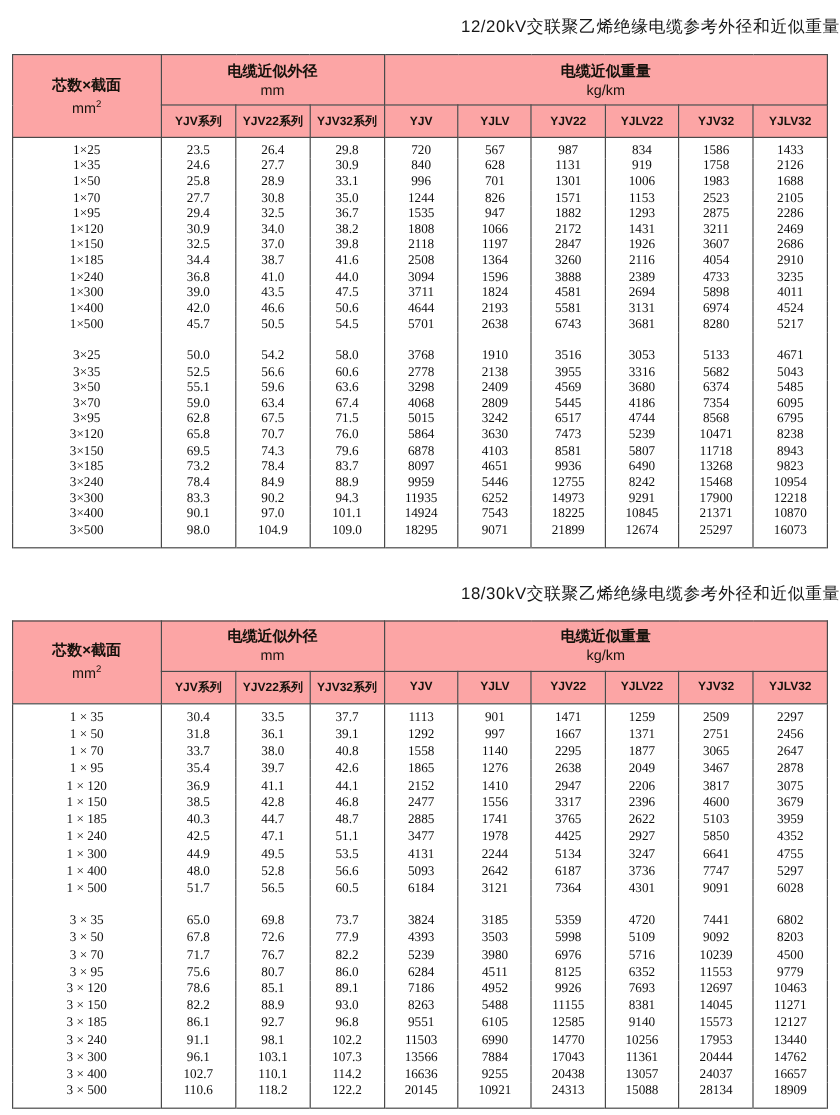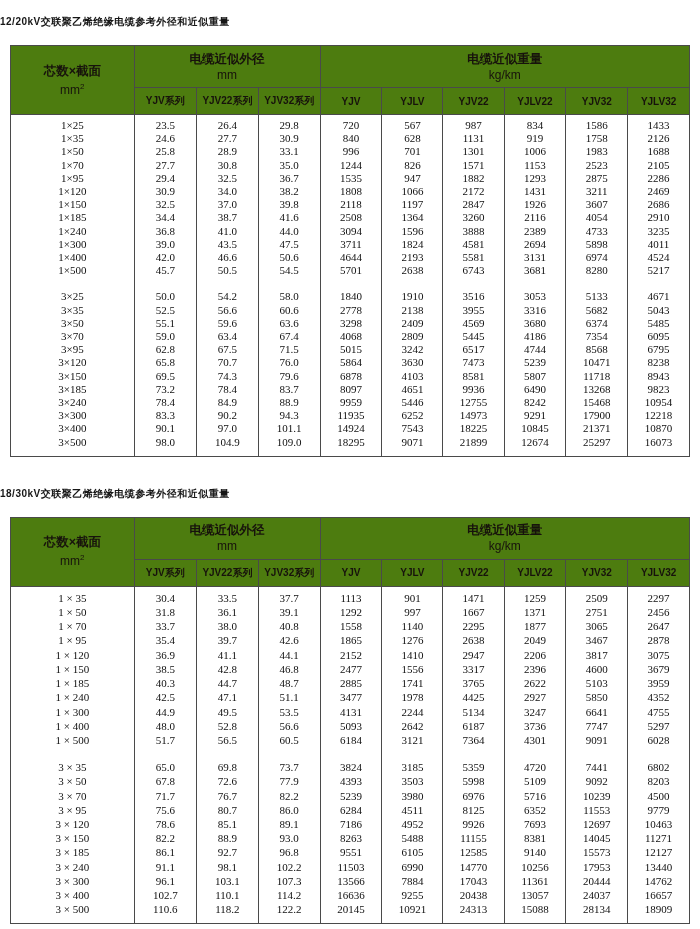--- a/index.html
+++ b/index.html
@@ -6,39 +6,39 @@
     margin: 0;
     padding: 0;
     background: #ffffff;
     width: 700px;
     height: 929px;
     overflow: hidden;
     color: #161616;
     font-family: "Liberation Serif", serif;
   }
   .doc-title {
-    text-align: left;
+    text-align: right;
     font-family: "Liberation Sans", sans-serif;
-    font-weight: bold;
-    font-size: 10px;
+    font-weight: normal;
+    font-size: 14px;
     line-height: 18px;
     margin: 0 0 14px 0;
     letter-spacing: 0.5px;
   }
   .doc-title.first { padding-top: 13px; }
   .doc-title.second { padding-top: 28px; }
   table.spec-table {
     width: 680px;
     margin: 0 auto;
     border-collapse: collapse;
     table-layout: fixed;
     border: 1px solid #4a4a4a;
   }
   table.spec-table th {
-    background: #4d7c0f;
+    background: #fca5a5;
     border: 1px solid #4a4a4a;
     font-family: "Liberation Sans", sans-serif;
     font-weight: bold;
     color: #17120c;
     padding: 0;
     text-align: center;
   }
   th.group-head { font-size: 12.5px; line-height: 16px; height: 41px; }
   th.spec-head  { font-size: 12.5px; line-height: 16px; }
   th.series-head { font-size: 10px; height: 26px; letter-spacing: 0; }
@@ -261,21 +261,21 @@
         <td></td>
         <td></td>
         <td></td>
         <td></td>
       </tr>
       <tr>
         <td>3×25</td>
         <td>50.0</td>
         <td>54.2</td>
         <td>58.0</td>
-        <td>1840</td>
+        <td>3768</td>
         <td>1910</td>
         <td>3516</td>
         <td>3053</td>
         <td>5133</td>
         <td>4671</td>
       </tr>
       <tr>
         <td>3×35</td>
         <td>52.5</td>
         <td>56.6</td>

